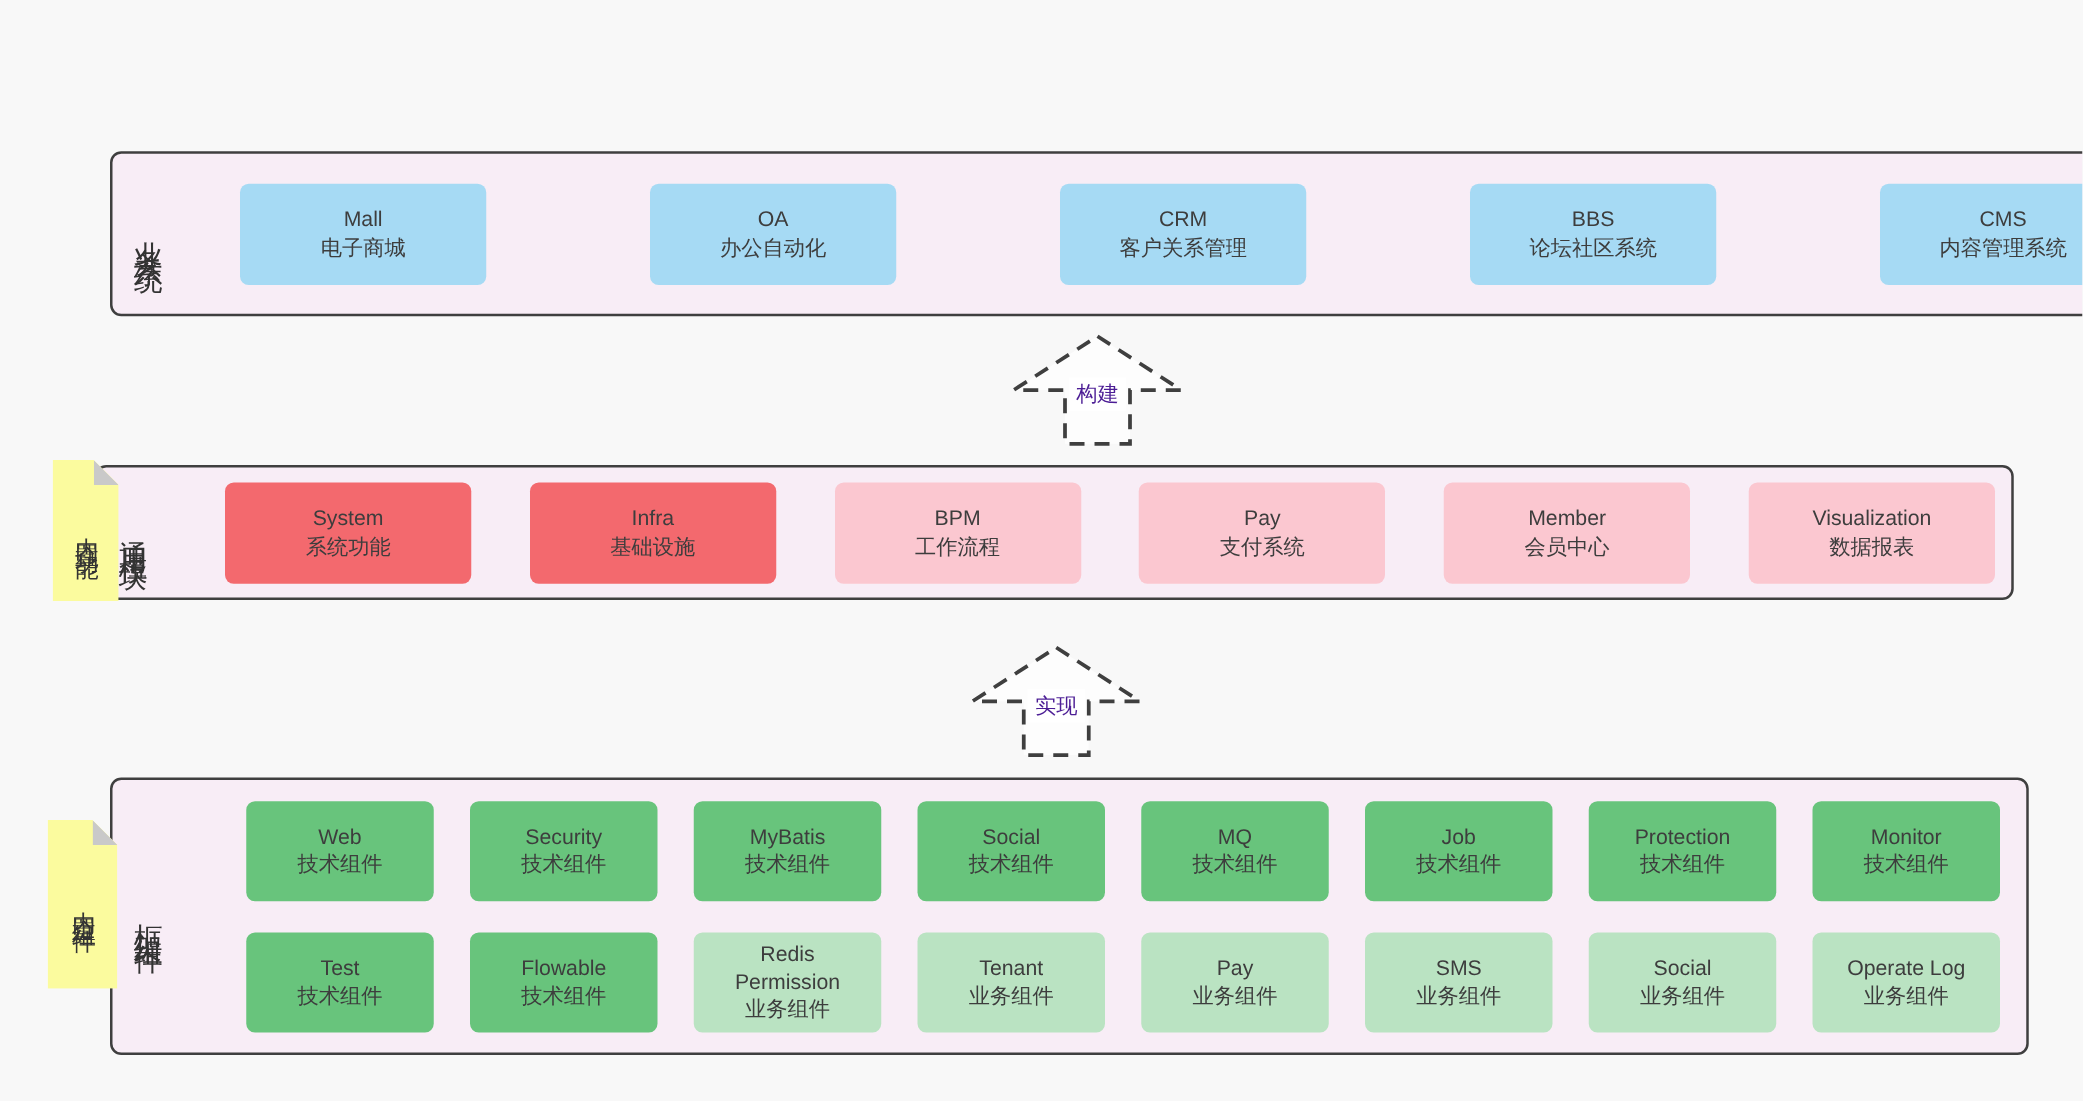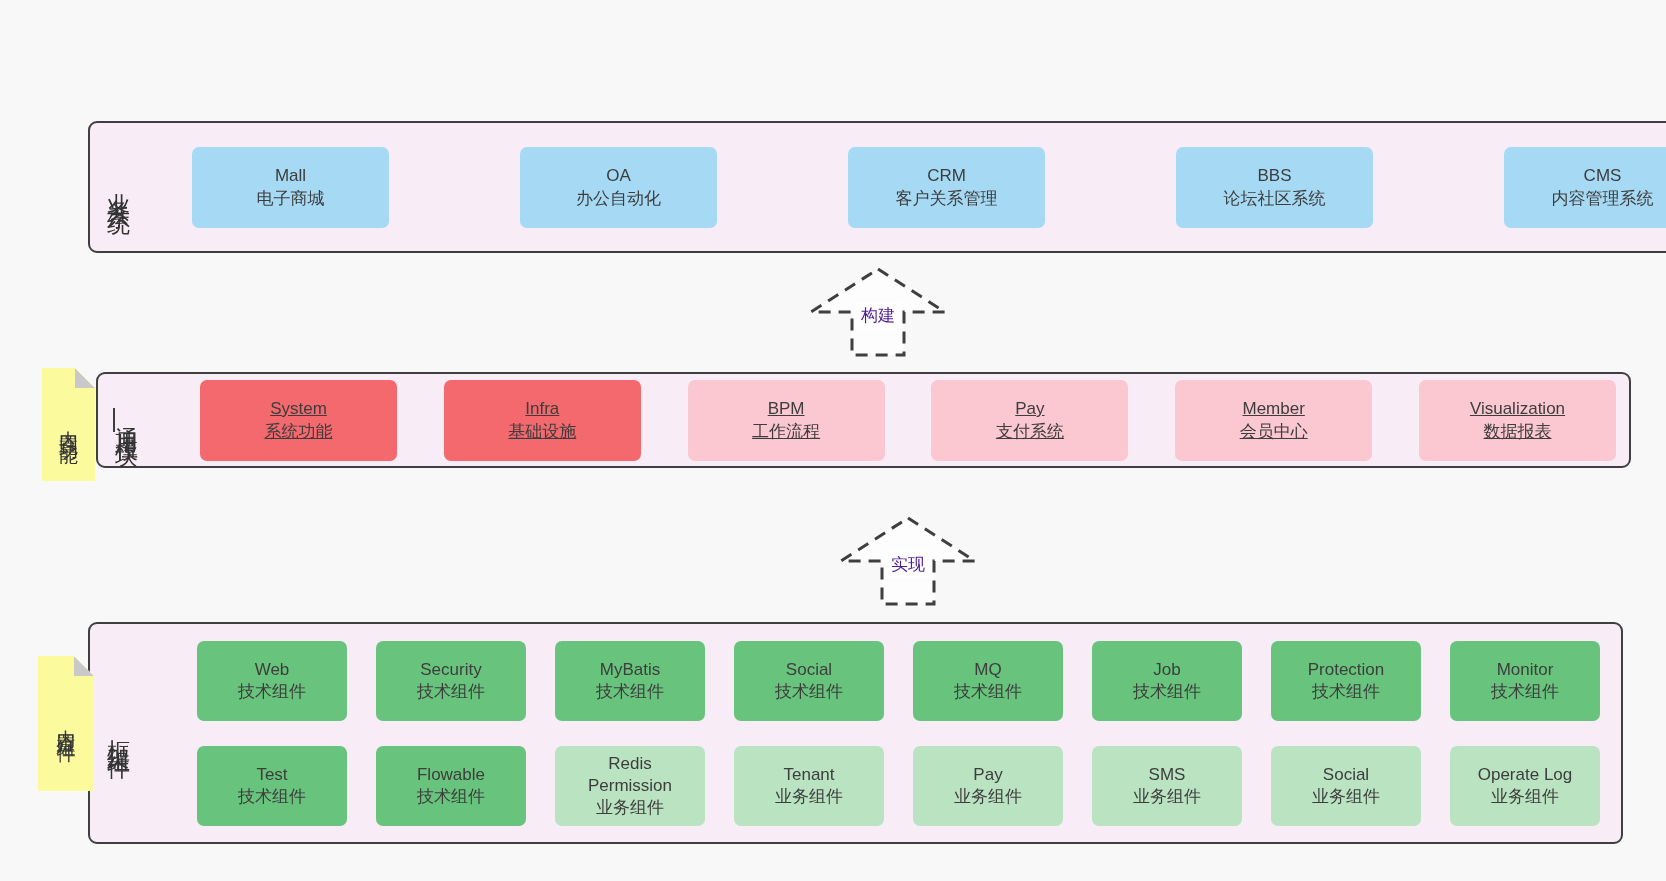--- a/index.html
+++ b/index.html
@@ -12,21 +12,21 @@
   }
   .panel{
     position:absolute;box-sizing:border-box;
     background:var(--panelBg,#f8edf6);
     border:2px solid var(--panelBorder,#3f3f3f);
     border-radius:9px;
     display:flex;align-items:stretch;
     z-index:1;
   }
   .p1{left:88px;top:121px;width:1628px;height:132px;}
-  .p2{left:96px;top:372px;width:1535px;height:96px;text-decoration:underline;}
+  .p2{left:76px;top:372px;width:1535px;height:108px;}
   .p3{left:88px;top:622px;width:1535px;height:222px;}
   .panel-label{
     writing-mode:vertical-lr;text-orientation:upright;
     font-size:23px;letter-spacing:6px;color:#333;
     margin:auto 0 auto 12px;line-height:34px;
   }
   .panel-content{
     flex:1;display:flex;flex-direction:column;justify-content:center;gap:25px;
   }
   .p1 .panel-content,.p2 .panel-content{margin-left:56px;margin-right:13px;}
@@ -56,21 +56,21 @@
     position:absolute;top:0;right:0;width:20px;height:20px;
     background:var(--stickyFold,#c9c9c9);
     clip-path:polygon(0 0,0 100%,100% 100%);
   }
   .sticky-text{
     writing-mode:vertical-lr;text-orientation:upright;
     font-size:19px;letter-spacing:5px;color:#333;line-height:26px;
   }
   .arrow{position:absolute;width:140px;height:92px;z-index:2;}
   .arrow1{left:808px;top:266px;}
-  .arrow2{left:838px;top:515px;}
+  .arrow2{left:775px;top:515px;}
   .arrow-label{
     position:absolute;left:50%;top:36px;transform:translateX(-50%);
     background:#ffffff;padding:2px 6px;font-size:17px;color:#4c1d95;white-space:nowrap;
   }
 </style>
 </head>
 <body>
 
 <div class="canvas">
 

